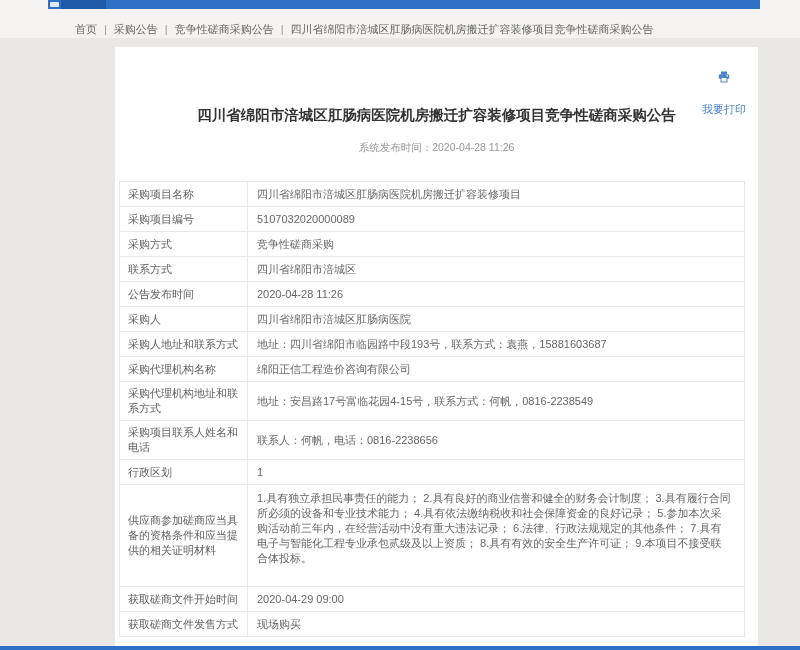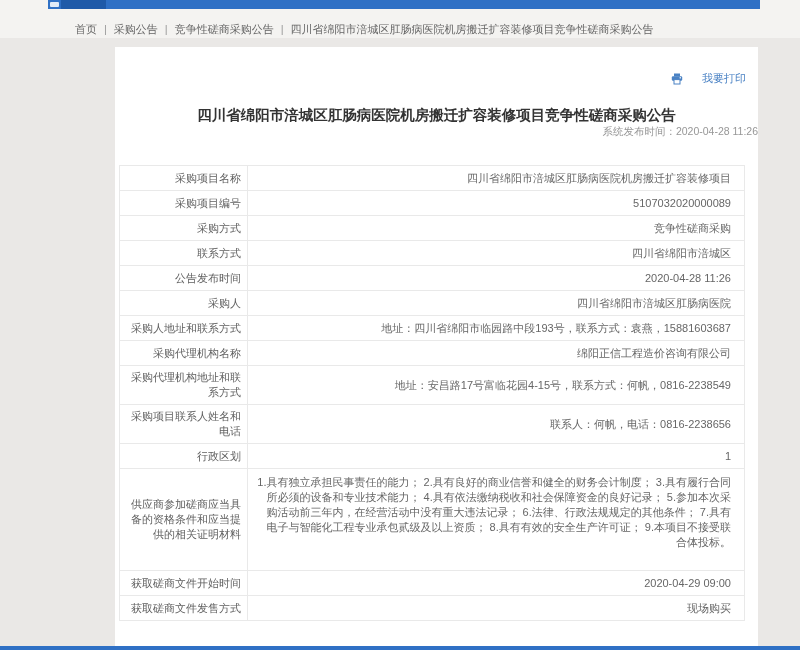--- a/index.html
+++ b/index.html
@@ -14,35 +14,35 @@
   .nav-fragment { position:absolute; left:2px; top:2px; width:9px; height:5px; background:rgba(255,255,255,.85); border-radius:1px; }
   .nav-active { position:absolute; left:13px; top:0; width:45px; height:9px; background:var(--nav-active,#1f5aa8); }
   .breadcrumb { position:absolute; left:75px; top:22px; font-size:11px; color:#666; white-space:nowrap; }
   .breadcrumb .bc-item { color:#666; cursor:pointer; text-decoration:none; }
   .breadcrumb .bc-item.current { cursor:default; }
   .breadcrumb .sep { color:#9a9a9a; margin:0 7px; }
 
   .panel { position:absolute; left:115px; top:47px; width:643px; height:603px; background:#fff; }
   .print {
     position:absolute; top:24px; right:12px; font-size:11px;
-    color:var(--print-link,#4a82c4); display:flex; align-items:center; gap:19px; cursor:pointer;
+    color:var(--print-link,#4a82c4); display:flex; align-items:center; gap:19px; cursor:pointer;flex-direction:column;
   }
   .print svg { display:block; }
   .title {
     margin:58px 30px 0; text-align:center;
     font-size:14.5px; font-weight:bold; color:#333; line-height:20px;
   }
-  .publish { margin-top:0; text-align:right; font-size:10.5px; color:#979797; }
+  .publish { margin-top:16px; text-align:center; font-size:10.5px; color:#979797; }
 
   table.tbl {
     margin:26px 13px 0 4px; width:626px;
     border-collapse:collapse; table-layout:fixed;
     font-size:11px; color:#666;
   }
-  .tbl td { border:1px solid #e9e9e9; vertical-align:middle;text-align:right; }
+  .tbl td { border:1px solid #e9e9e9; vertical-align:middle; }
   .tbl td.lbl { width:128px; padding:4px 6px 4px 8px; color:#5f5f5f; line-height:15px; }
   .tbl td.val { padding:4px 13px 4px 9px; line-height:15px; }
   .tbl tr { height:25px; }
   .tbl tr.long { height:68px; }
   .tbl tr.long td.val { padding-top:6px; padding-bottom:20px; }
   a.attach { color:var(--link,#3d3dd8); text-decoration:underline; font-weight:bold; cursor:pointer; }
 
   .bottom-bar { position:absolute; left:0; top:646px; width:800px; height:4px; background:var(--accent,#2f70c5); }
 </style>
 </head>

